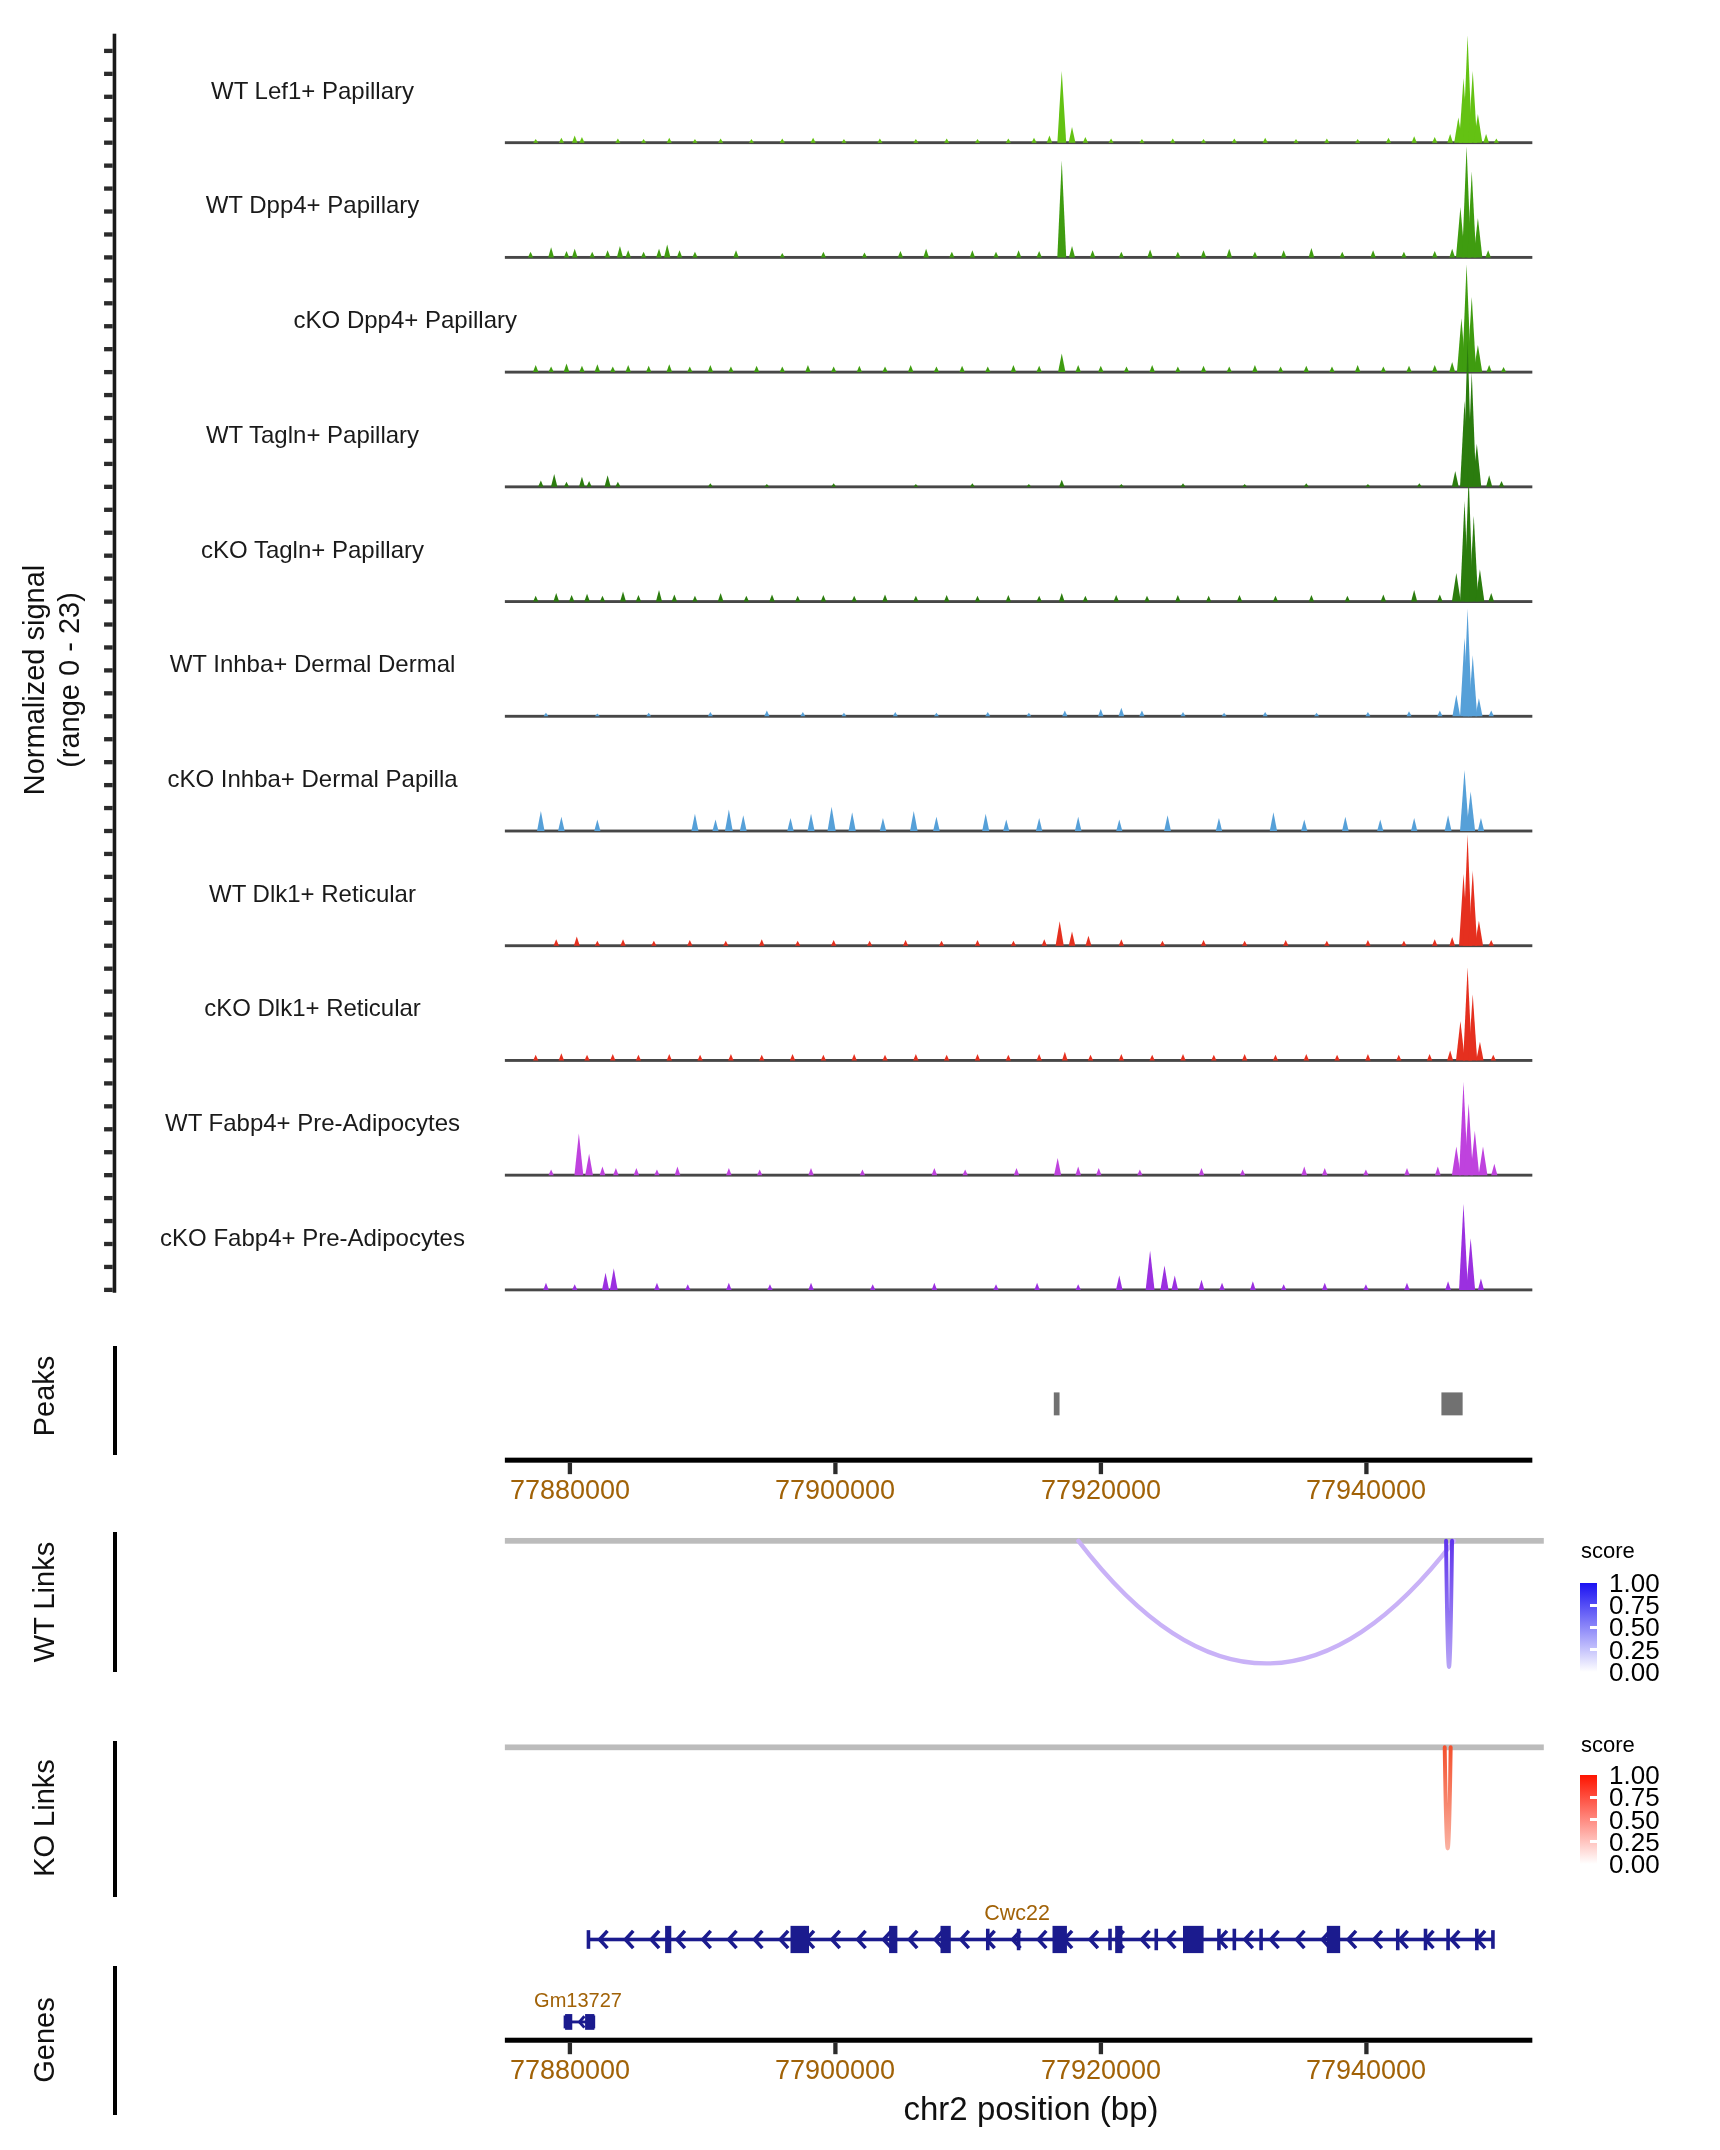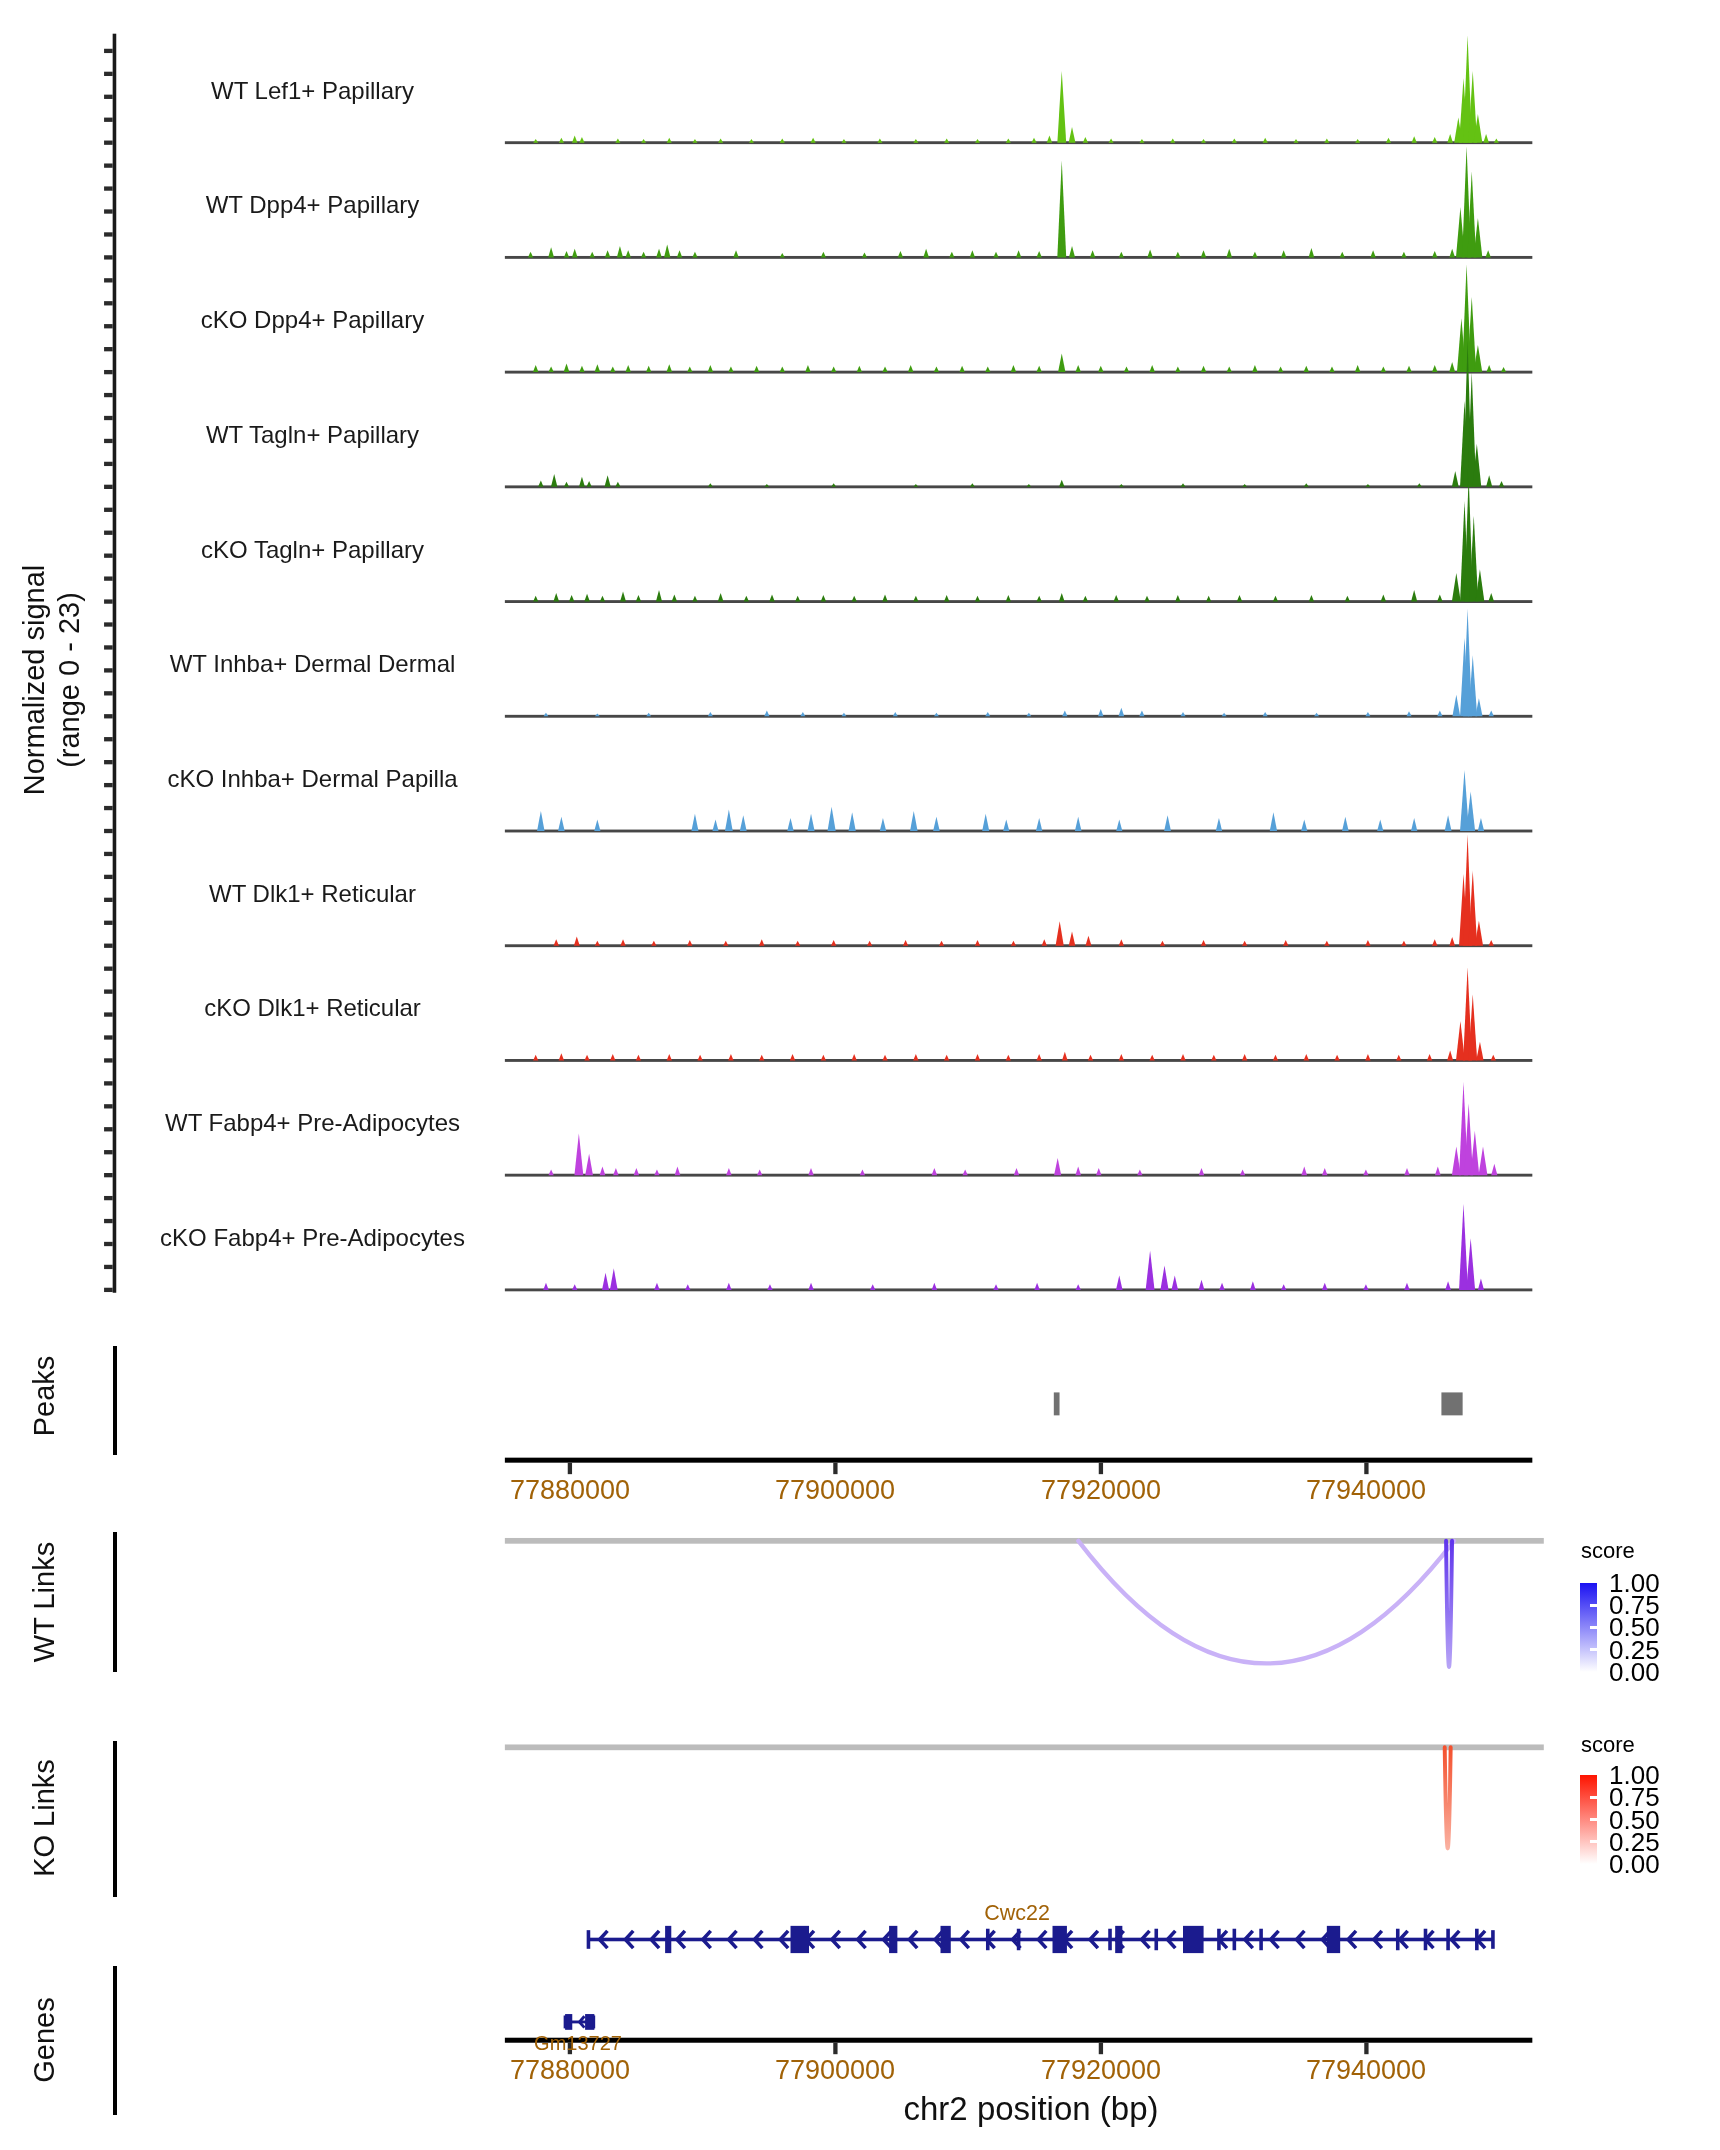--- a/index.html
+++ b/index.html
@@ -652,26 +652,26 @@
         <div class="notch" style="left: 10px; top: calc(75% - 1.4px); position: absolute;"></div>
       </div>
     <div class="legend-label" style="left:1609px;top:1762px;">1.00</div>
     <div class="legend-label" style="left:1609px;top:1784px;">0.75</div>
     <div class="legend-label" style="left:1609px;top:1807px;">0.50</div>
     <div class="legend-label" style="left:1609px;top:1829px;">0.25</div>
     <div class="legend-label" style="left:1609px;top:1851px;">0.00</div>
   </div>
 
   <div class="gene-name" style="left:1017px;top:1901px;">Cwc22</div>
-  <div class="gene-name" style="left:578px;top:1989px;font-size:20px;margin-top:43px;">Gm13727</div>
+  <div class="gene-name" style="left:578px;top:1989px;font-size:20px;">Gm13727</div>
 
   <div class="axis-title" style="left:1018px;top:2090px;margin-left:13px;">chr2 position (bp)</div>
 <div class="track-label" style="top: 77px;">WT Lef1+ Papillary</div>
     <div class="track-label" style="top: 191px;">WT Dpp4+ Papillary</div>
-    <div class="track-label" style="top: 306px;">cKO Dpp4+ Papillary</div>
+    <div class="track-label" style="top: 306px; text-align: right;">cKO Dpp4+ Papillary</div>
     <div class="track-label" style="top: 421px;">WT Tagln+ Papillary</div>
     <div class="track-label" style="top: 536px;">cKO Tagln+ Papillary</div>
     <div class="track-label" style="top: 650px;">WT Inhba+ Dermal Dermal</div>
     <div class="track-label" style="top: 765px;">cKO Inhba+ Dermal Papilla</div>
     <div class="track-label" style="top: 880px;">WT Dlk1+ Reticular</div>
     <div class="track-label" style="top: 994px;">cKO Dlk1+ Reticular</div>
     <div class="track-label" style="top: 1109px;">WT Fabp4+ Pre-Adipocytes</div>
     <div class="track-label" style="top: 1224px;">cKO Fabp4+ Pre-Adipocytes</div>
     <div class="xtick" style="left: 484px; top: 1475px;">77880000</div>
     <div class="xtick" style="left: 749px; top: 1475px;">77900000</div>

